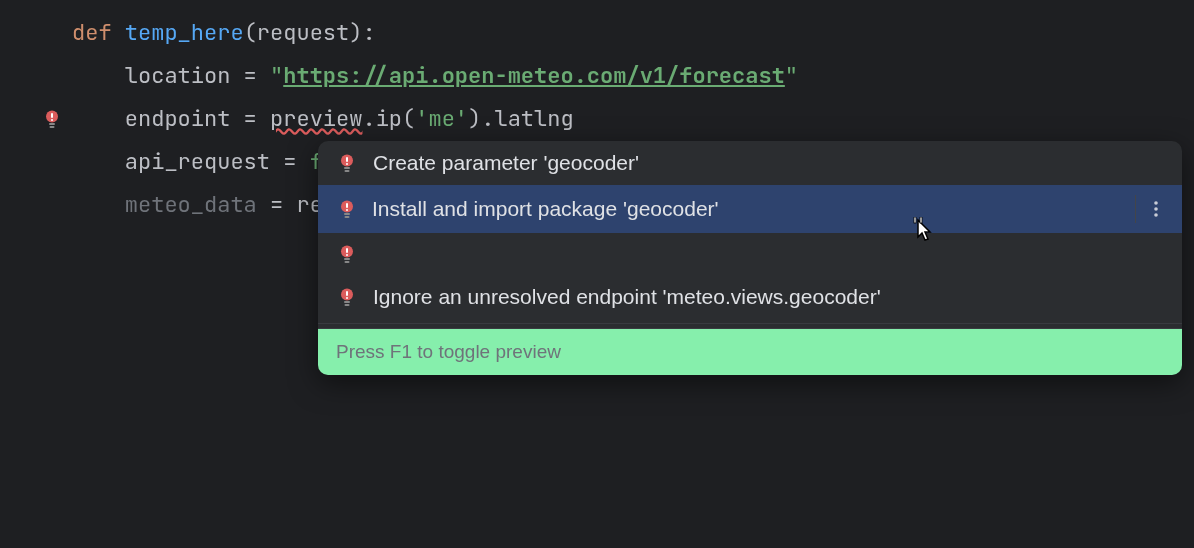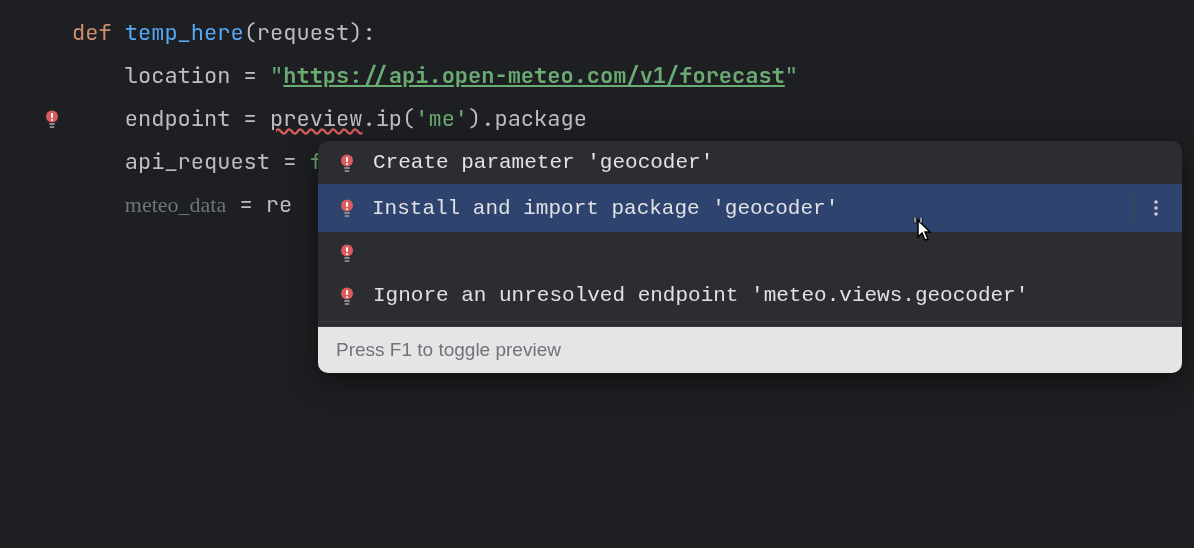--- a/index.html
+++ b/index.html
@@ -36,21 +36,21 @@
     .code {
       flex: 1;
     }
     .kw { color: #cf8e6d; }
     .fn { color: #56a8f5; }
     .def { color: #bcbec4; }
     .str { color: #6aab73; }
     .url { color: #6aab73; text-decoration: underline; font-weight: bold; }
     .op { color: #bcbec4; }
     .ident { color: #bcbec4; }
-    .faded { color: #6f737a; font-family: Liberation Serif, serif; }
+    .faded { color: #6f737a; }
     .err {
       text-decoration-line: underline;
       text-decoration-style: wavy;
       text-decoration-color: #db5c5c;
     }
 
     .bulb-icon {
       display: inline-flex;
       width: 22px;
       height: 22px;
@@ -70,39 +70,38 @@
       font-size: 21px;
       overflow: hidden;
     }
     .popup-item {
       display: flex;
       align-items: center;
       padding: 10px 18px;
       gap: 15px;
       color: #dfe1e5;
       cursor: pointer;
-      font-family: Liberation Mono, monospace;
     }
     .popup-item.selected {
       background: #2e436e;
       gap: 14px;
     }
     .popup-item .label {
       flex: 1;
     }
     .popup-sep {
       height: 1px;
       background: #393b40;
       margin: 4px 0;
     }
     .popup-footer {
       padding: 12px 18px;
       color: #6f737a;
       font-size: 19px;
-      background: #e5e5e5;
+      background: #86efac;
       border-top: 1px solid #393b40;
     }
     .more-dots {
       display: flex;
       align-items: center;
       gap: 12px;
       color: #9da0a8;
     }
     .more-sep {
       width: 1px;
@@ -141,21 +140,21 @@
       <span class="bulb-icon">
         <svg width="20" height="20" viewBox="0 0 20 20">
           <circle cx="10" cy="7.5" r="6" fill="#db5c5c"></circle>
           <rect x="9" y="4" width="2" height="5" rx="1" fill="#fff"></rect>
           <circle cx="10" cy="11" r="1" fill="#fff"></circle>
           <rect x="7" y="14" width="6" height="2" rx="1" fill="#888"></rect>
           <rect x="7.5" y="17" width="5" height="2" rx="1" fill="#888"></rect>
         </svg>
       </span>
     </span>
-    <span class="code"><span>    </span><span class="ident">endpoint</span><span class="op"> = </span><span class="ident err">preview</span><span class="ident">.ip(</span><span class="str">'me'</span><span class="ident">).package</span></span>
+    <span class="code"><span>    </span><span class="ident">endpoint</span><span class="op"> = </span><span class="ident err">preview</span><span class="ident">.ip(</span><span class="str">'me'</span><span class="ident">).latlng</span></span>
   </div>
   <div class="line">
     <span class="gutter"></span>
     <span class="code"><span>    </span><span class="ident">api_request</span><span class="op"> = </span><span class="str">f</span></span>
   </div>
   <div class="line">
     <span class="gutter"></span>
     <span class="code"><span>    </span><span class="faded">meteo_data</span><span class="op"> = </span><span class="ident">re</span></span>
   </div>
 </div>

